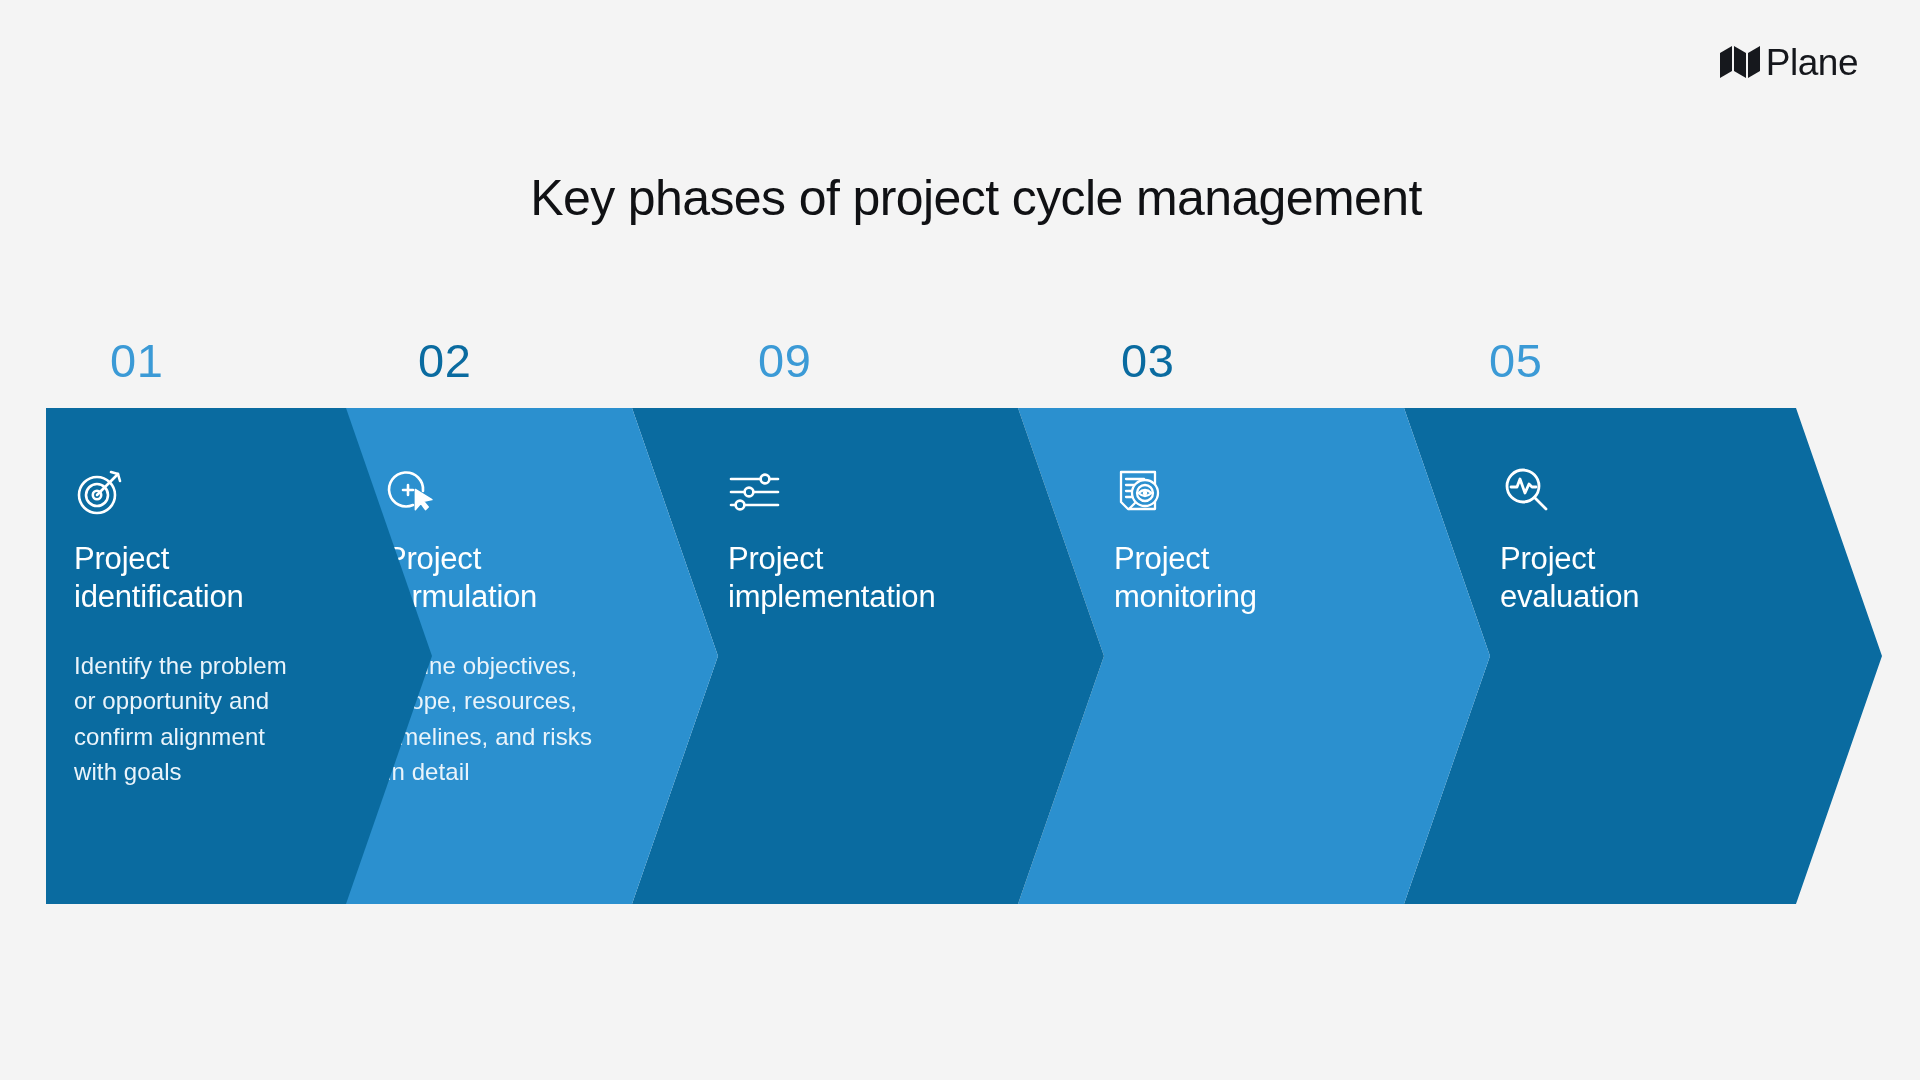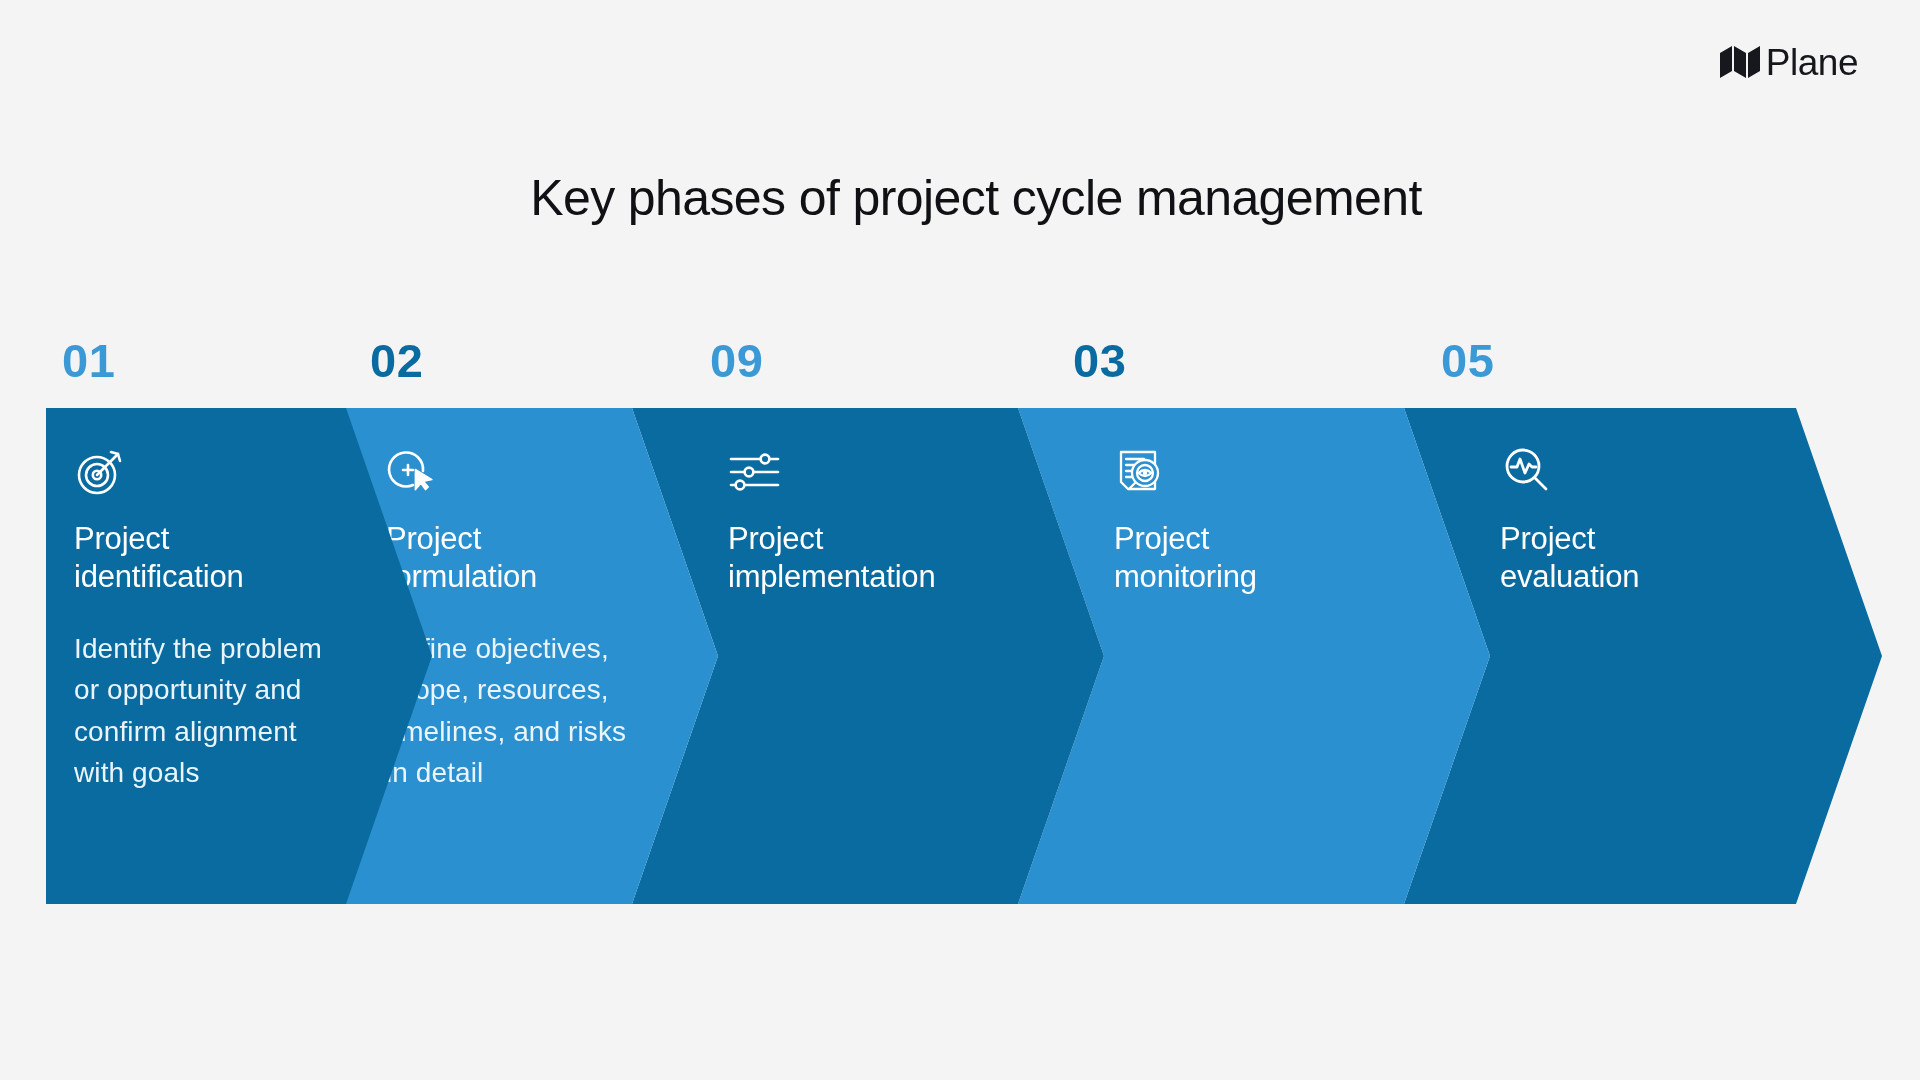--- a/index.html
+++ b/index.html
@@ -55,43 +55,44 @@
   .numbers-row {
     position: absolute;
     top: 337px;
     left: 0;
     width: 1920px;
     height: 70px;
   }
   .step-number {
     position: absolute;
     font-size: 47px;
-    font-weight: 700;
+    font-weight: 400;
     letter-spacing: 0.5px;
     line-height: 1;
+    margin-left: 48px;
   }
 
   
   .band {
     position: absolute;
     top: 408px;
     left: 46px;
     width: 1836px;
     height: 496px;
   }
   .chev {
     position: absolute;
     top: 0;
     height: 496px;
   }
   .chev-inner {
     position: absolute;
     inset: 0;
     padding-left: 40px;
-    padding-top: 36px;
+    padding-top: 56px;
     box-sizing: border-box;
   }
 
   .chev-icon {
     width: 54px;
     height: 54px;
     display: block;
     margin-bottom: 22px;
   }
   .chev-icon svg { display: block; width: 54px; height: 54px; }
@@ -100,21 +101,21 @@
     color: #ffffff;
     font-size: 31px;
     font-weight: 400;
     line-height: 1.22;
     letter-spacing: -0.2px;
     white-space: pre-line;
     margin-bottom: 32px;
   }
   .chev-desc {
     color: #eaf4fb;
-    font-size: 28px;
+    font-size: 24px;
     font-weight: 400;
     line-height: 1.48;
     letter-spacing: 0.1px;
     white-space: pre-line;
   }
 </style>
 </head>
 <body style="background: rgb(244, 244, 244);">
 
 <div class="brand">

